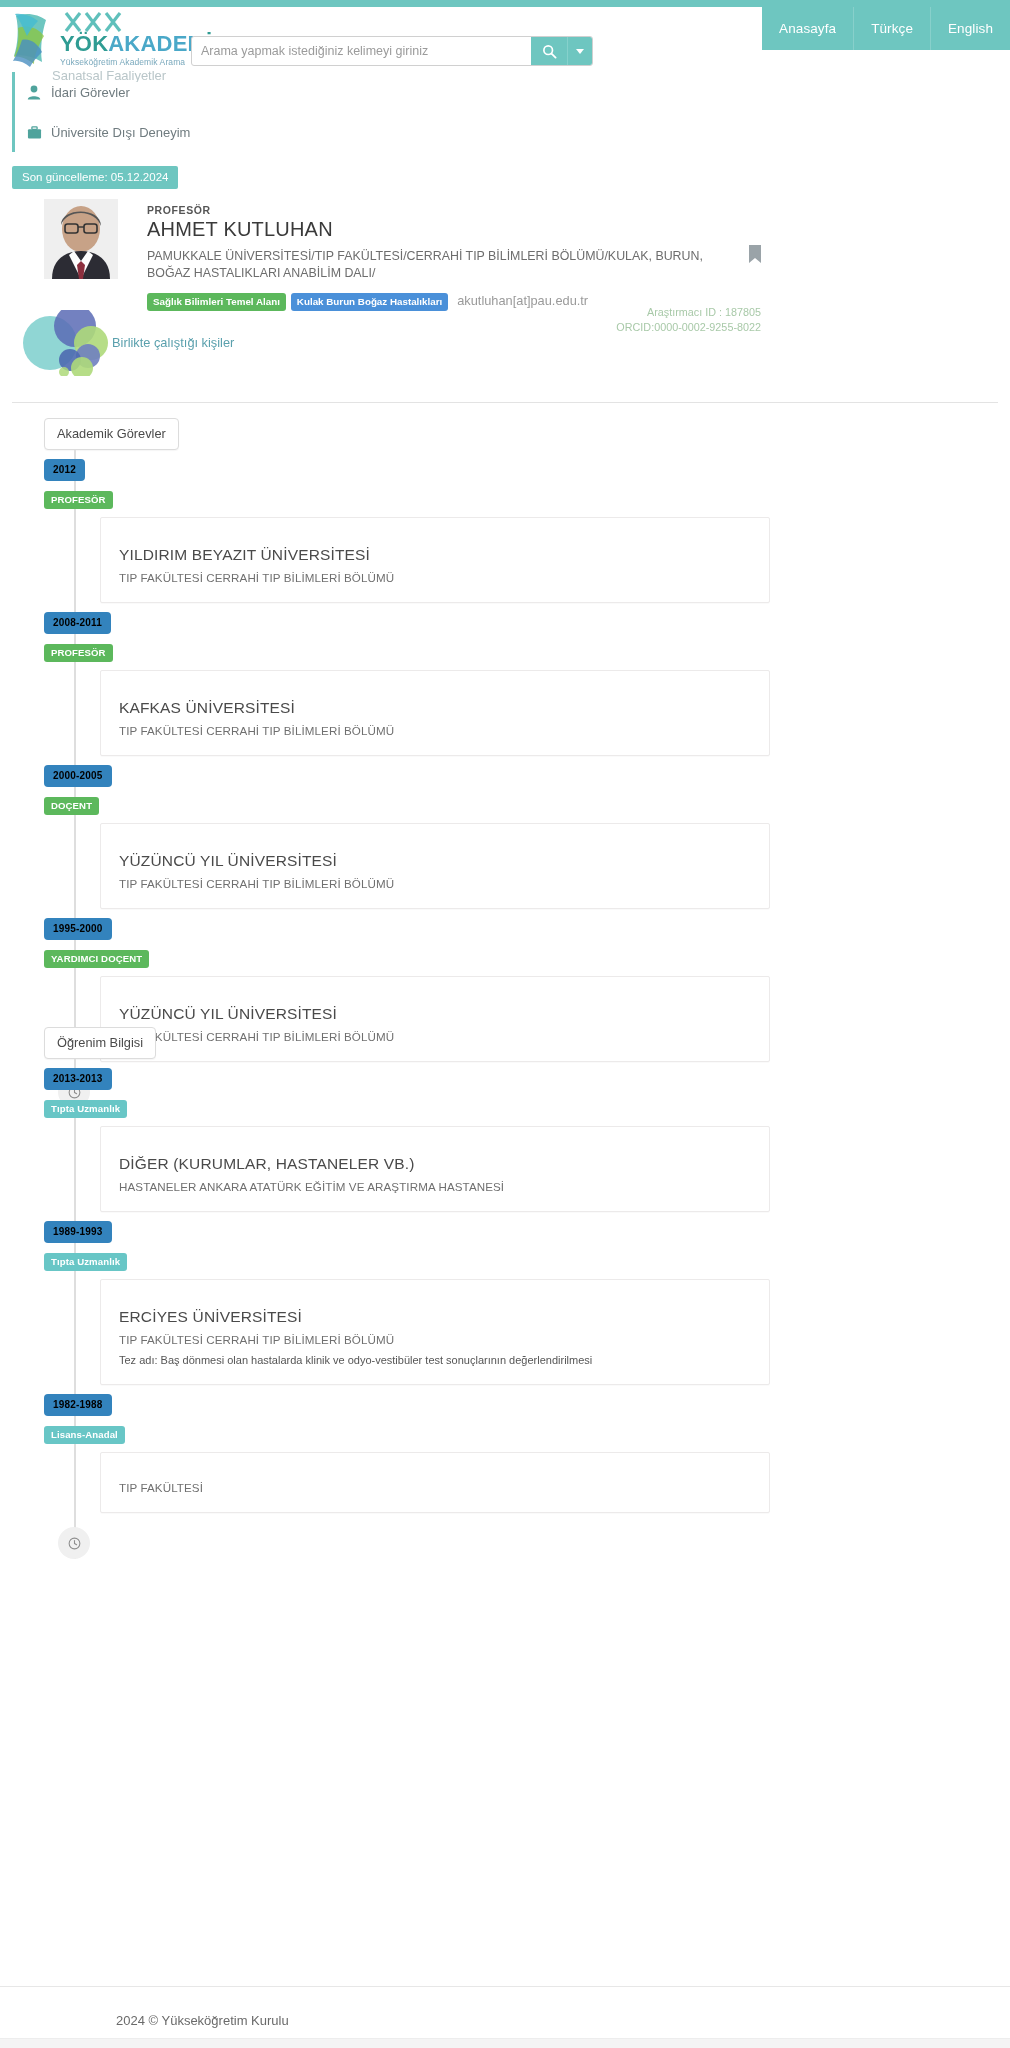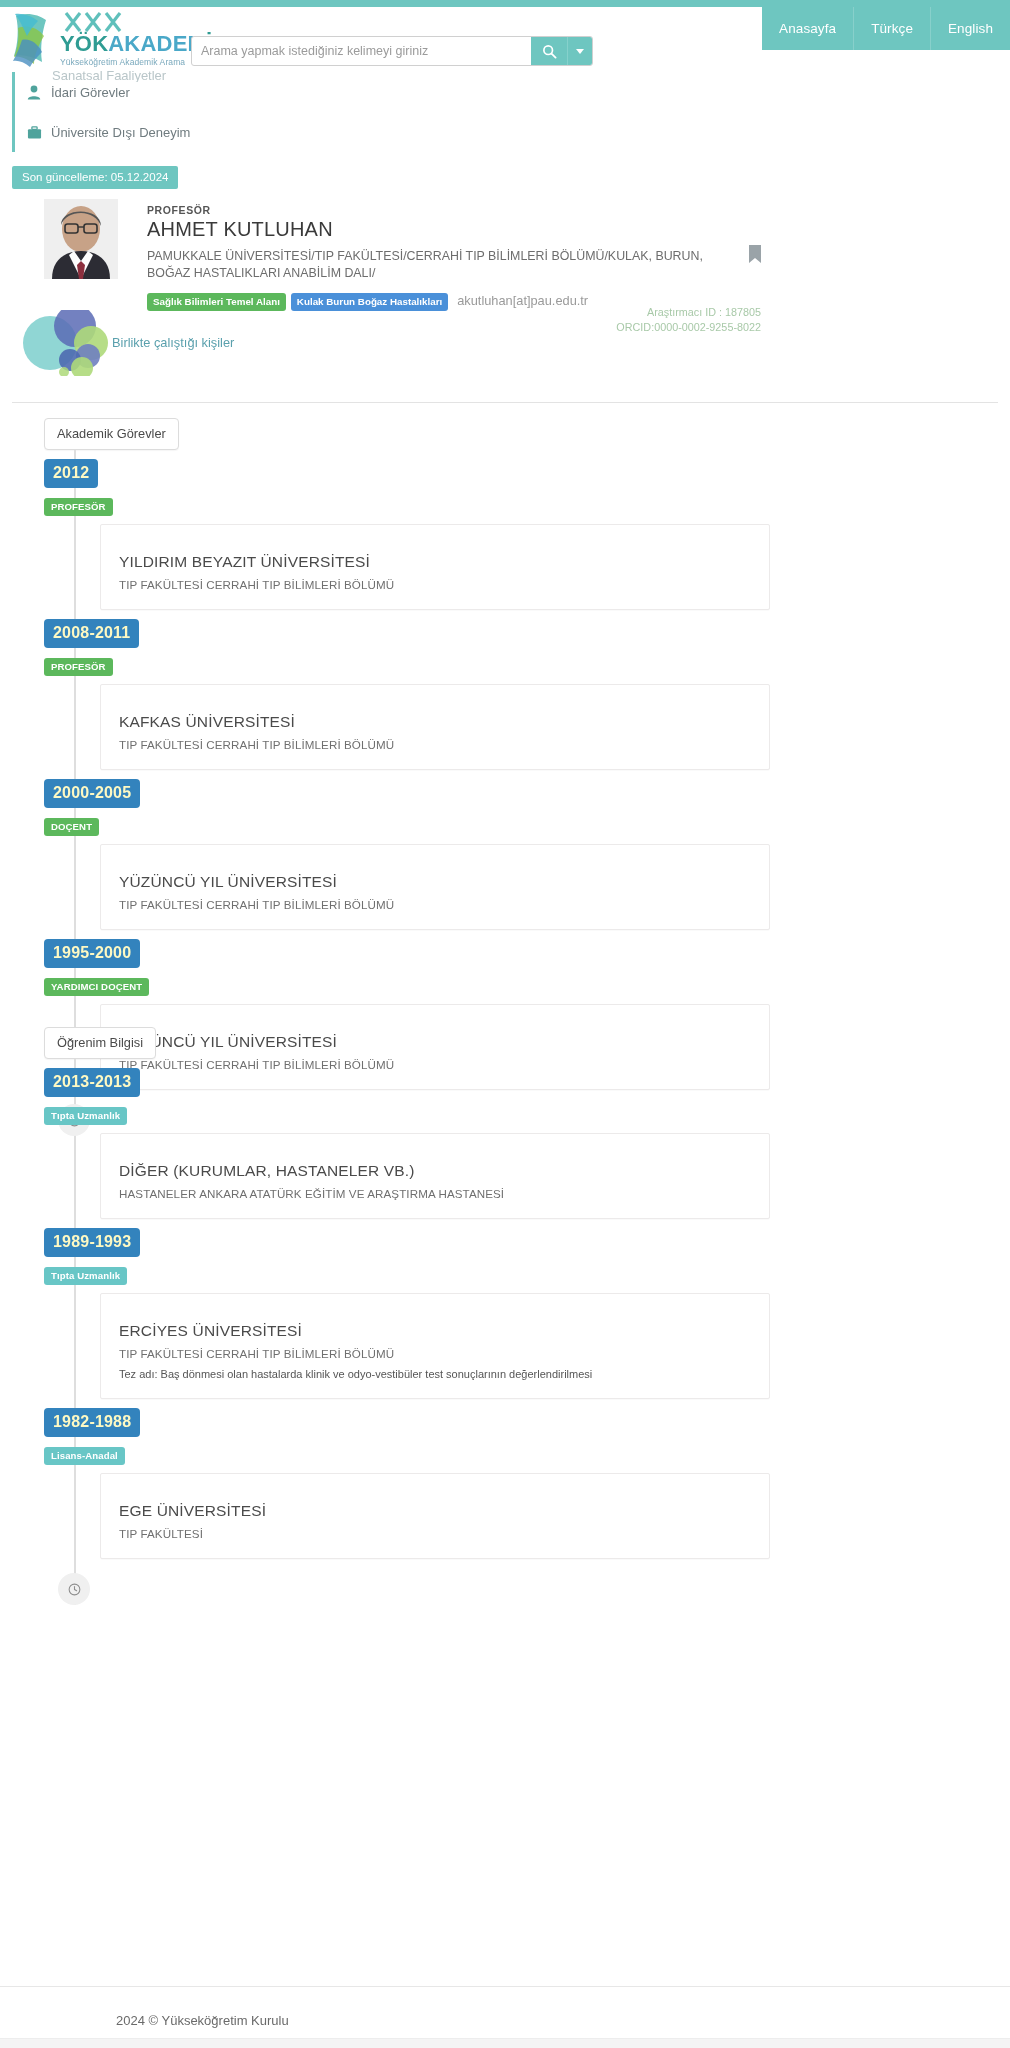--- a/index.html
+++ b/index.html
@@ -150,22 +150,22 @@
     font-size: 12.8px; color: #4a4a4a; margin-left: 44px;
     box-shadow: 0 1px 1px rgba(0,0,0,.04);
   }
   .tl-body { position: relative; margin-left: 44px; padding-left: 0; }
   .tl-line {
     position: absolute; left: 30px; top: 0; bottom: 0; width: 2px;
     background: #dedede;
   }
   .tl-entry { position: relative; padding-top: 9px; }
   .pill {
-    display: inline-block; background: #3383bd; color: #fef9c3;
-    font-size: 16px; font-weight: 700; padding: 5px 9px 6px 9px;
+    display: inline-block; background: #3383bd; color: #000000;
+    font-size: 10px; font-weight: 700; padding: 5px 9px 6px 9px;
     border-radius: 4px; position: relative; z-index: 2; letter-spacing: .2px;
   }
   .role {
     display: inline-block; color: #fff; font-size: 9.6px; font-weight: 700;
     padding: 3px 7px 4px 7px; border-radius: 3px; margin-top: 10px;
     position: relative; z-index: 2; letter-spacing: .1px;
   }
   .role.green { background: #5cb85c; }
   .role.teal  { background: #68c6c6; }
   .card {
@@ -413,21 +413,20 @@
         <h3>ERCİYES ÜNİVERSİTESİ</h3>
         <div class="sub">TIP FAKÜLTESİ CERRAHİ TIP BİLİMLERİ BÖLÜMÜ</div>
         <div class="thesis">Tez adı: Baş dönmesi olan hastalarda klinik ve odyo-vestibüler test sonuçlarının değerlendirilmesi</div>
       </div>
     </div>
 
     <div class="tl-entry">
       <span class="pill">1982-1988</span><br>
       <span class="role teal">Lisans-Anadal</span>
       <div class="card">
-        <h3>EGE ÜNİVERSİTESİ</h3>
         <div class="sub">TIP FAKÜLTESİ</div>
       </div>
     </div>
 
     <div class="tl-endcap">
       <svg class="clock" viewBox="0 0 16 16">
         <circle cx="8" cy="8" r="6.6" fill="none" stroke="#8d8d8d" stroke-width="1.3"></circle>
         <line x1="8" y1="8" x2="8" y2="4.3" stroke="#8d8d8d" stroke-width="1.3" stroke-linecap="round"></line>
         <line x1="8" y1="8" x2="10.6" y2="9.6" stroke="#8d8d8d" stroke-width="1.3" stroke-linecap="round"></line>
       </svg>

